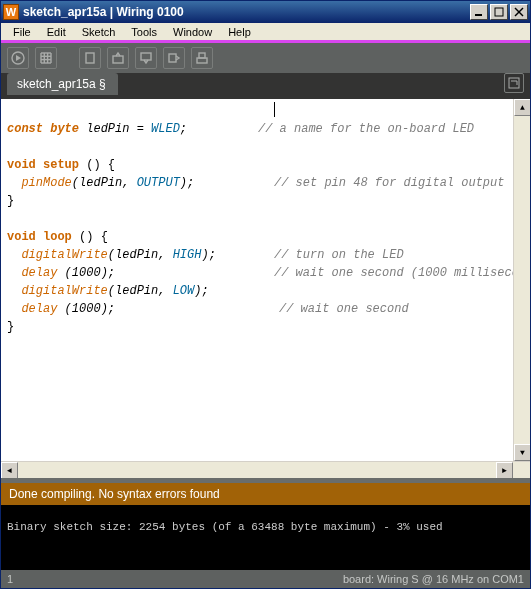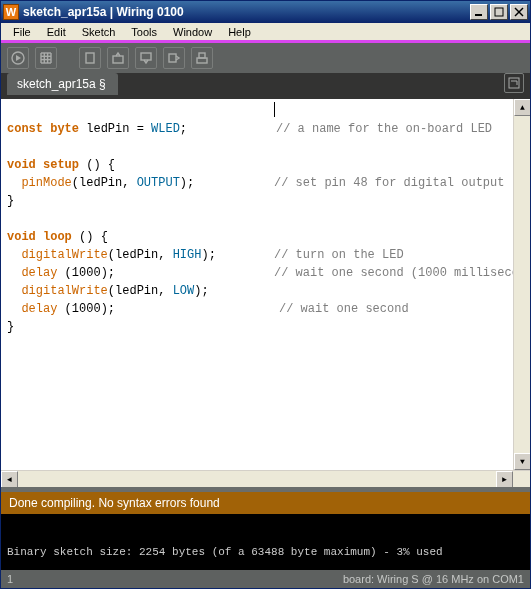--- a/index.html
+++ b/index.html
@@ -26,24 +26,24 @@
   .kw-d { color:#cc6600; }
   .kw-c { color:#006699; }
   .kw-f { color:#cc6600; font-weight:bold; }
   .cm { color:#7e7e7e; }
   .scrollv { position:absolute; right:0; top:0; bottom:17px; width:17px; background:#ece9d8; border-left:1px solid #d4d0c8; }
   .scrollh { position:absolute; left:0; right:0; bottom:0; height:17px; background:#ece9d8; border-top:1px solid #d4d0c8; display:flex; justify-content:space-between; }
   .sbtn { width:17px; height:17px; background:#d4d0c8; border:1px solid #fff; border-right-color:#808080; border-bottom-color:#808080; display:flex; align-items:center; justify-content:center; }
   .sarrow { font-size:8px; color:#000; }
   .divbar { height:5px; background:#6a6d6b; }
   .status { height:22px; background:#a16207; color:#fff; font-size:12px; display:flex; align-items:center; padding:0 8px; }
-  .console { height:56px; background:#000; color:#ccc; font-family:Consolas,"Courier New",monospace; font-size:11px; padding:20px 6px; white-space:pre; }
+  .console { height:65px; background:#000; color:#ccc; font-family:Consolas,"Courier New",monospace; font-size:11px; padding:4px 6px; white-space:pre; }
   .footer { height:18px; background:#5e6160; color:#c5c7c5; display:flex; align-items:center; padding:0 6px; font-size:11px; }
   .footer .sp { flex:1; }
-  .col { display:inline-block; }
+  .col { display:inline-block;font-style:italic; }
 </style>
 </head>
 <body>
 
 <div class="wnd">
   <div class="titlebar">
     <div class="tbicon">W</div>
     <div class="title">sketch_apr15a | Wiring 0100</div>
     <div class="wbtns">
       <div class="wbtn">
@@ -130,21 +130,21 @@
     <div class="tabsp"></div>
     <div class="expbtn">
         <svg width="12" height="12" viewBox="0 0 12 12" stroke="#a9aba9" fill="none">
           <rect x="1" y="1" width="10" height="10"></rect>
           <polyline points="3,4 9,4 9,8"></polyline>
         </svg>
       </div>
   </div>
 
   <div class="editor">
-<span class="col"><span class="kw-t">const</span> <span class="kw-t">byte</span><span> ledPin = </span><span class="kw-c">WLED</span><span>;</span></span><span class="col" style="position:absolute;left:275px"><span class="cm">// a name for the on-board LED</span></span>
+<span class="col"><span class="kw-t">const</span> <span class="kw-t">byte</span><span> ledPin = </span><span class="kw-c">WLED</span><span>;</span></span><span class="col" style="position:absolute;left:257px"><span class="cm">// a name for the on-board LED</span></span>
 
 <span class="kw-t">void</span> <span class="kw-f">setup</span><span> () {</span>
 <span class="col">  <span class="kw-d">pinMode</span><span>(ledPin, </span><span class="kw-c">OUTPUT</span><span>);</span></span><span class="col" style="position:absolute;left:273px"><span class="cm">// set pin 48 for digital output</span></span>
 <span>}</span>
 
 <span class="kw-t">void</span> <span class="kw-f">loop</span><span> () {</span>
 <span class="col">  <span class="kw-d">digitalWrite</span><span>(ledPin, </span><span class="kw-c">HIGH</span><span>);</span></span><span class="col" style="position:absolute;left:273px"><span class="cm">// turn on the LED</span></span>
 <span class="col">  <span class="kw-d">delay</span><span> (1000);</span></span><span class="col" style="position:absolute;left:273px"><span class="cm">// wait one second (1000 milliseconds)</span></span>
 <span class="col">  <span class="kw-d">digitalWrite</span><span>(ledPin, </span><span class="kw-c">LOW</span><span>);</span></span>
 <span class="col">  <span class="kw-d">delay</span><span> (1000);</span></span><span class="col" style="position:absolute;left:278px"><span class="cm">// wait one second</span></span>

